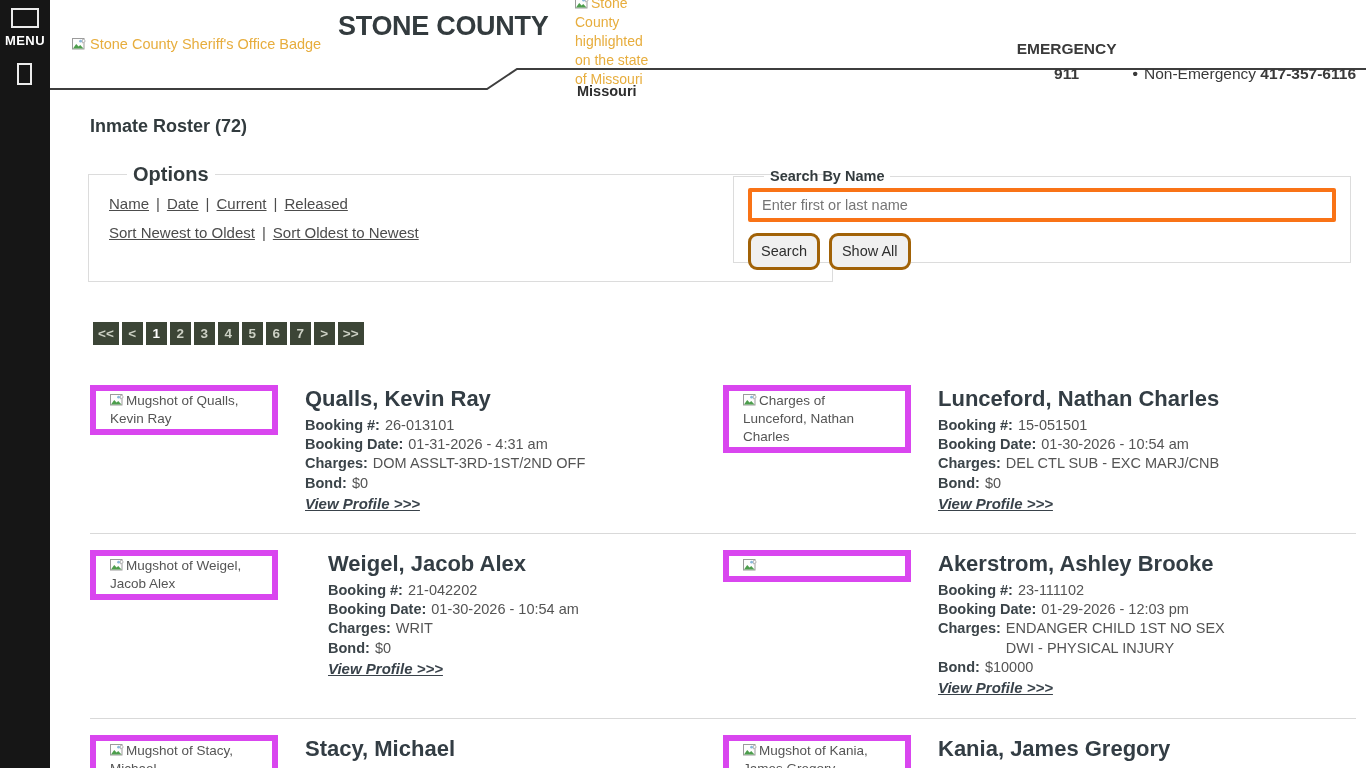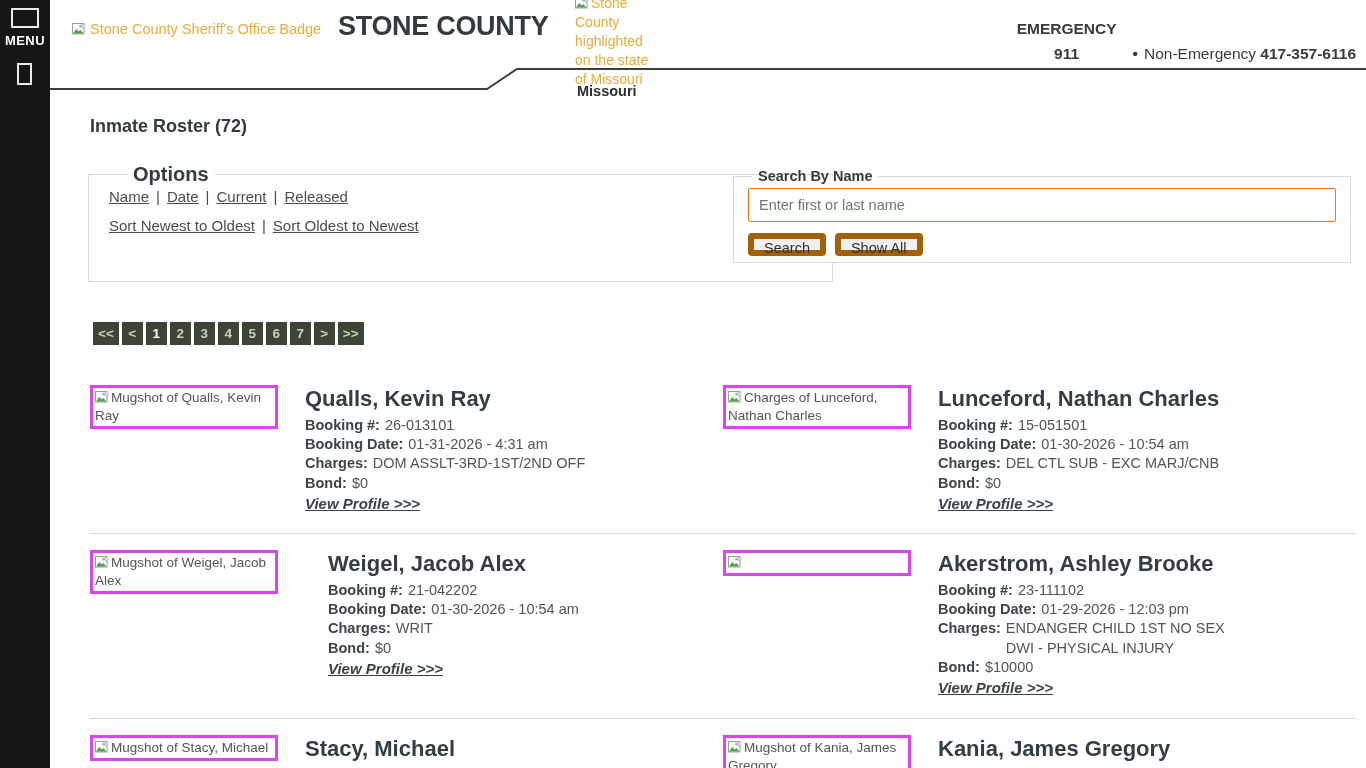--- a/index.html
+++ b/index.html
@@ -17,71 +17,71 @@
   .menu-label{ position:absolute; left:0; top:33px; width:50px; text-align:center;
                color:#fff; font-weight:bold; font-size:13px; letter-spacing:.4px;}
   .glyph-box{ position:absolute; left:17px; top:63px; width:15px; height:22px; border:2px solid #ececec;}
 
   
   .content{ position:absolute; left:50px; top:0; width:1316px; height:768px; }
 
   header{ position:absolute; left:0; top:0; width:1316px; height:103px; }
   .hline{ position:absolute; left:0; top:0; z-index:0; }
 
-  .badge{ position:absolute; left:22px; top:21px; color:var(--gold); font-size:14.5px;
+  .badge{ position:absolute; left:22px; top:36px; color:var(--gold); font-size:14.5px;
           white-space:nowrap; text-decoration:none; z-index:1; display:flex; align-items:center; gap:2px;}
   .site-title{ position:absolute; left:288px; top:11px; font-size:27px; font-weight:bold;
                line-height:31px; color:#333b3e; text-decoration:none; z-index:1; letter-spacing:-.3px;}
   .map-broken{ position:absolute; left:525px; top:-6px; width:86px; color:var(--gold);
                font-size:14px; line-height:19px; z-index:1;}
   .map-caption{ position:absolute; left:527px; top:83px; font-size:14.5px; font-weight:bold;
                 color:#2e2e2e; z-index:1;}
-  .emergency{ position:absolute; right:10px; top:20px; display:flex; align-items:flex-end;
+  .emergency{ position:absolute; right:10px; top:40px; display:flex; align-items:flex-end;
               gap:16px; z-index:1; color:#3a3a3a;text-align:right;}
   .em-col{ display:flex; flex-direction:column; align-items:center; gap:7px;
            font-size:15.5px; font-weight:bold; }
   .nonem{ font-size:15.5px; }
   .nonem .bullet{ font-weight:bold; margin-right:6px; }
   .nonem .num{ font-weight:bold; }
 
   main{ position:absolute; inset:0; }
   .page-title{ position:absolute; left:40px; top:116px; font-size:18px; font-weight:bold;
                color:#323b3e; }
 
   fieldset{ position:absolute; border:1px solid #dcdcdc; background:#fff; }
   legend{ padding:0 6px; color:#333b3e; font-weight:bold; }
   .options-box{ left:38px; top:163px; width:745px; height:119px; padding:2px 0 0 20px; }
   .options-box legend{ margin-left:18px; font-size:20px; }
-  .links-row{ font-size:15px; color:var(--linkgray); }
+  .links-row{ font-size:15px; color:var(--linkgray); margin-top:7px; }
   .links-row.second{ margin-top:12px; }
   .links-row a{ color:var(--linkgray); text-decoration:underline; }
   .pipe{ margin:0 7px; }
 
   .search-box{ left:683px; top:168px; width:618px; height:95px; padding:0 14px; }
-  .search-box legend{ font-size:14.5px; margin-left:4px; }
-  .search-input{ display:block; width:100%; height:34px; margin-top:4px; border:1px solid #f97316;
+  .search-box legend{ font-size:14.5px; margin-left:16px; }
+  .search-input{ display:block; width:100%; height:34px; margin-top:4px; border:4px solid #f97316;
                  border-radius:2px; padding:0 10px; font-size:14.5px; color:#333;
                  font-family:inherit; }
   .search-input::placeholder{ color:#757575; }
   .btn-row{ margin-top:11px; display:flex; gap:9px; }
   .btn-row button{ font-family:inherit; font-size:14.5px; color:#2e2e2e; background:#f0f0f0;
-                   border:6px solid #a16207; border-radius:4px; padding:1px 10px 3px; height:23px;
+                   border:3px solid #a16207; border-radius:9px; padding:1px 10px 3px; height:37px;
                    cursor:pointer; }
 
   .pagination{ position:absolute; left:43px; top:322px; display:flex; gap:3px; }
   .pg{ min-width:21px; height:23px; padding:0 5px; background:var(--pgbg); color:#ccd0c4;
        font-size:13.5px; font-weight:bold; display:flex; align-items:center; justify-content:center;
        text-decoration:none; }
   .pg.current{ color:#ffffff; }
 
   .sep{ position:absolute; left:40px; width:1266px; border-top:1px solid #d9d9d9; }
 
   .card{ position:absolute; display:flex; width:600px; }
-  .mug{ width:188px; min-width:188px; align-self:flex-start; border:3px solid #d946ef;
-        padding:1px 2px; font-size:13.5px; line-height:18px; color:#555; text-decoration:none;
+  .mug{ width:188px; min-width:188px; align-self:flex-start; border:6px solid #d946ef;
+        padding:1px 14px; font-size:13.5px; line-height:18px; color:#555; text-decoration:none;
         background:#fff; }
   .info{ margin-left:27px; width:380px; }
   .name{ display:block; font-size:22px; font-weight:bold; color:#333d44; line-height:27px;
          margin-bottom:4px; text-decoration:none; }
   .detail{ display:flex; font-size:14.5px; line-height:19.2px; color:var(--graytext); }
   .detail .lbl{ font-weight:bold; color:#3b4449; margin-right:5px; white-space:nowrap; }
   .view{ display:inline-block; margin-top:2px; font-size:15px; font-weight:bold; font-style:italic;
          text-decoration:underline; color:#39424a; }
   .bimg{ width:14px; height:12px; vertical-align:-1px; margin-right:2px; }
 </style>

